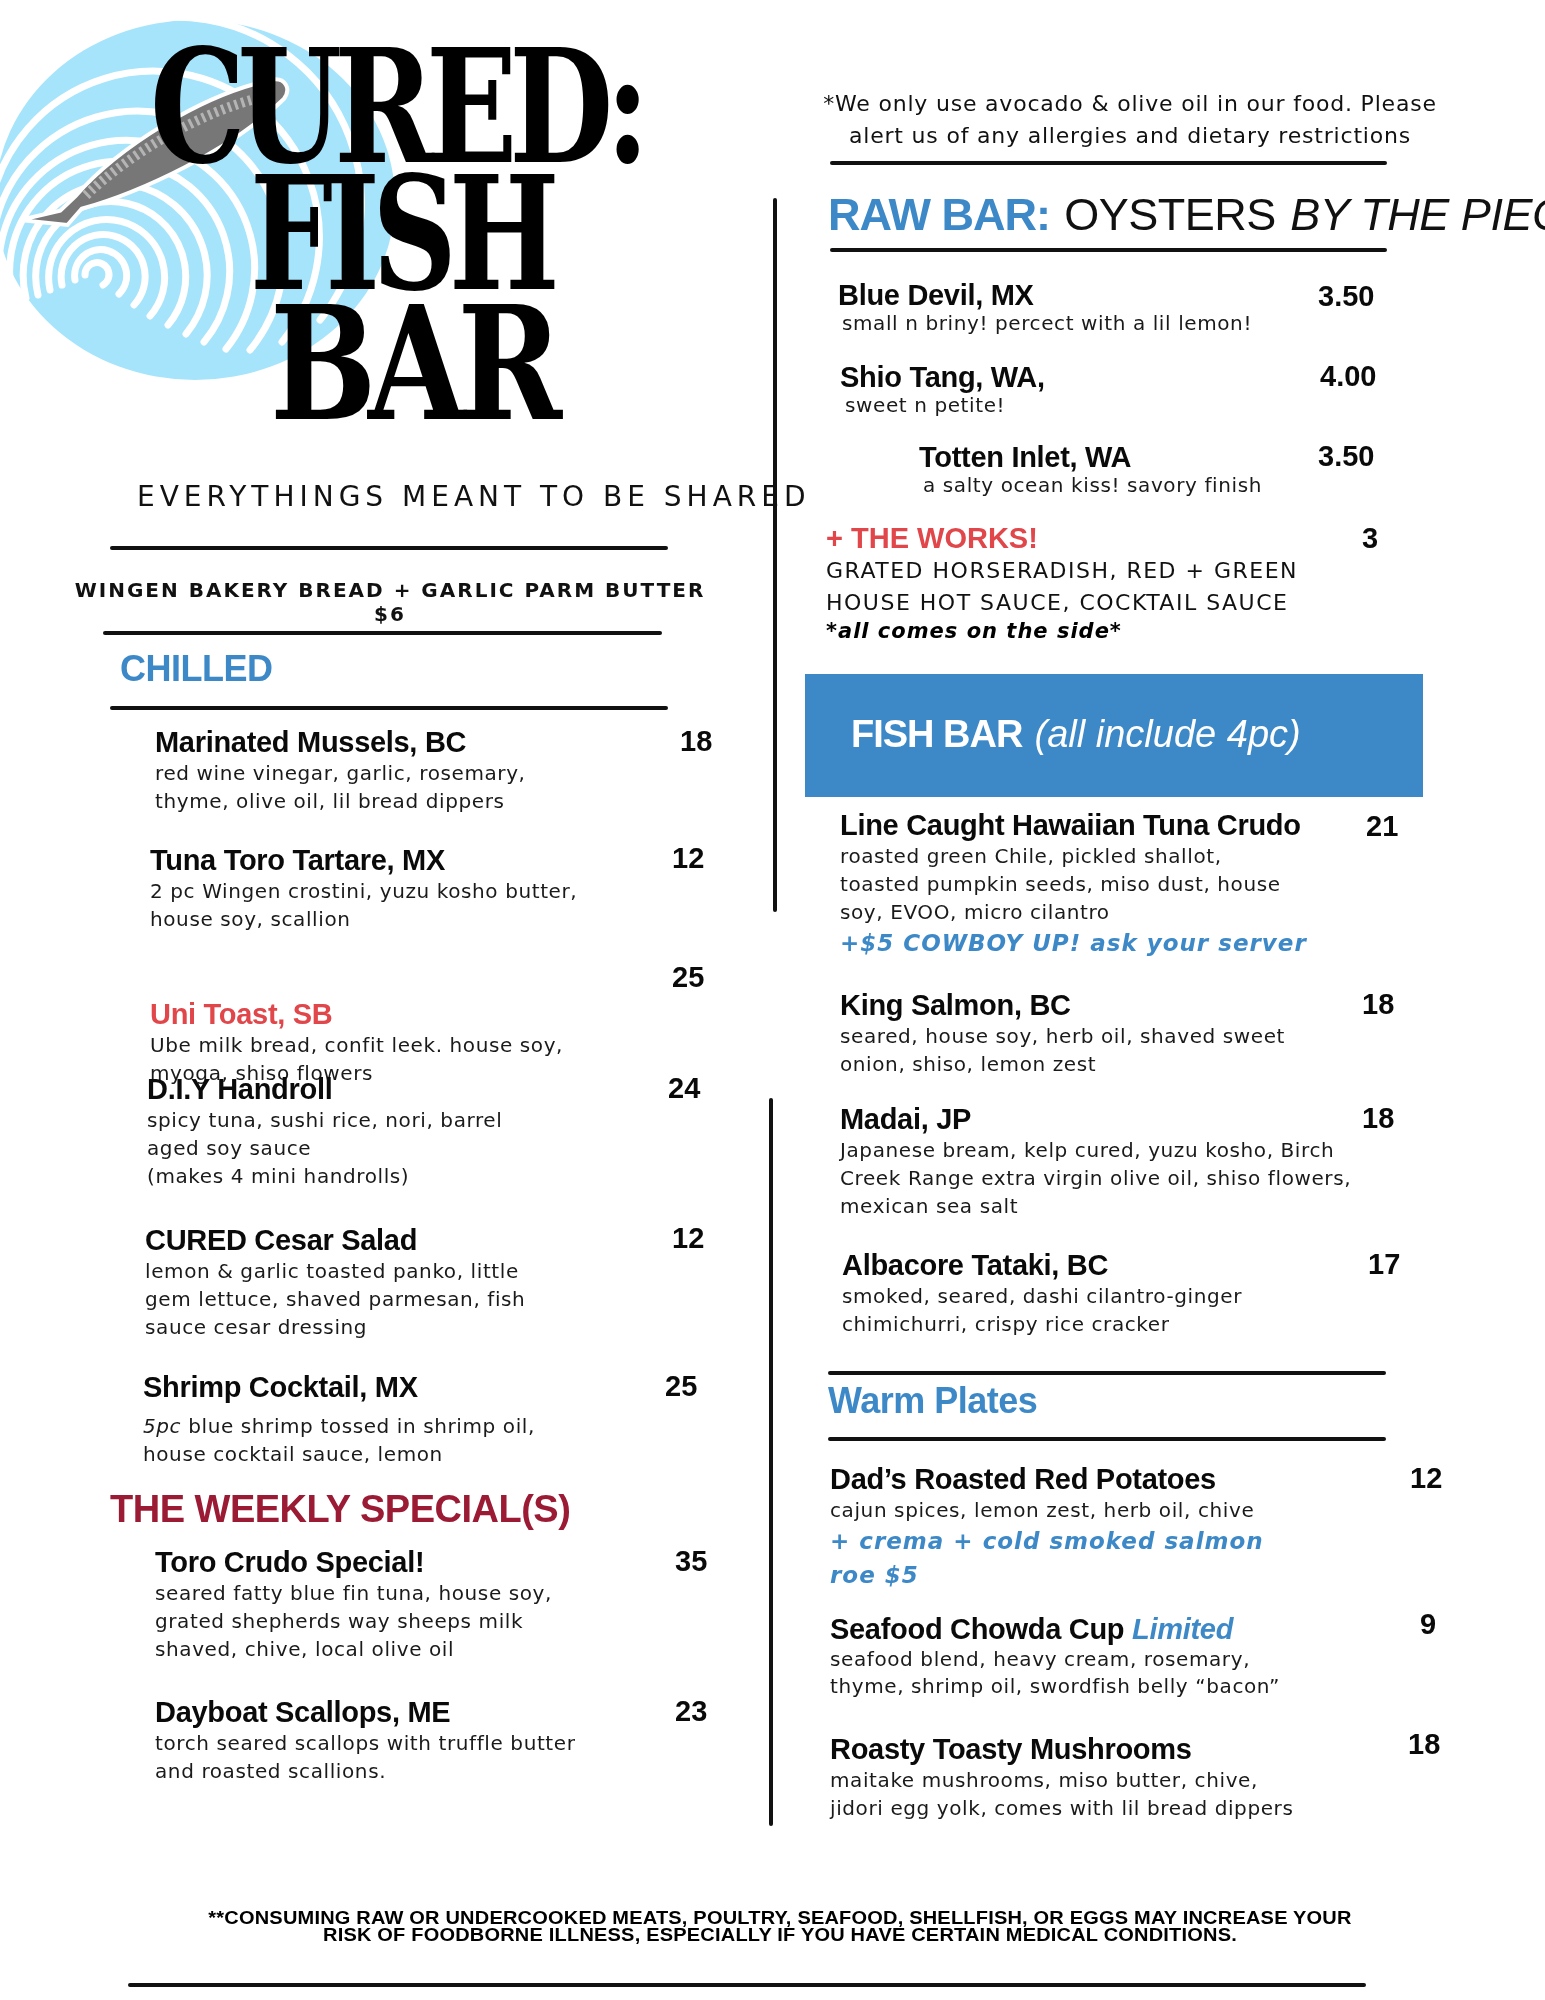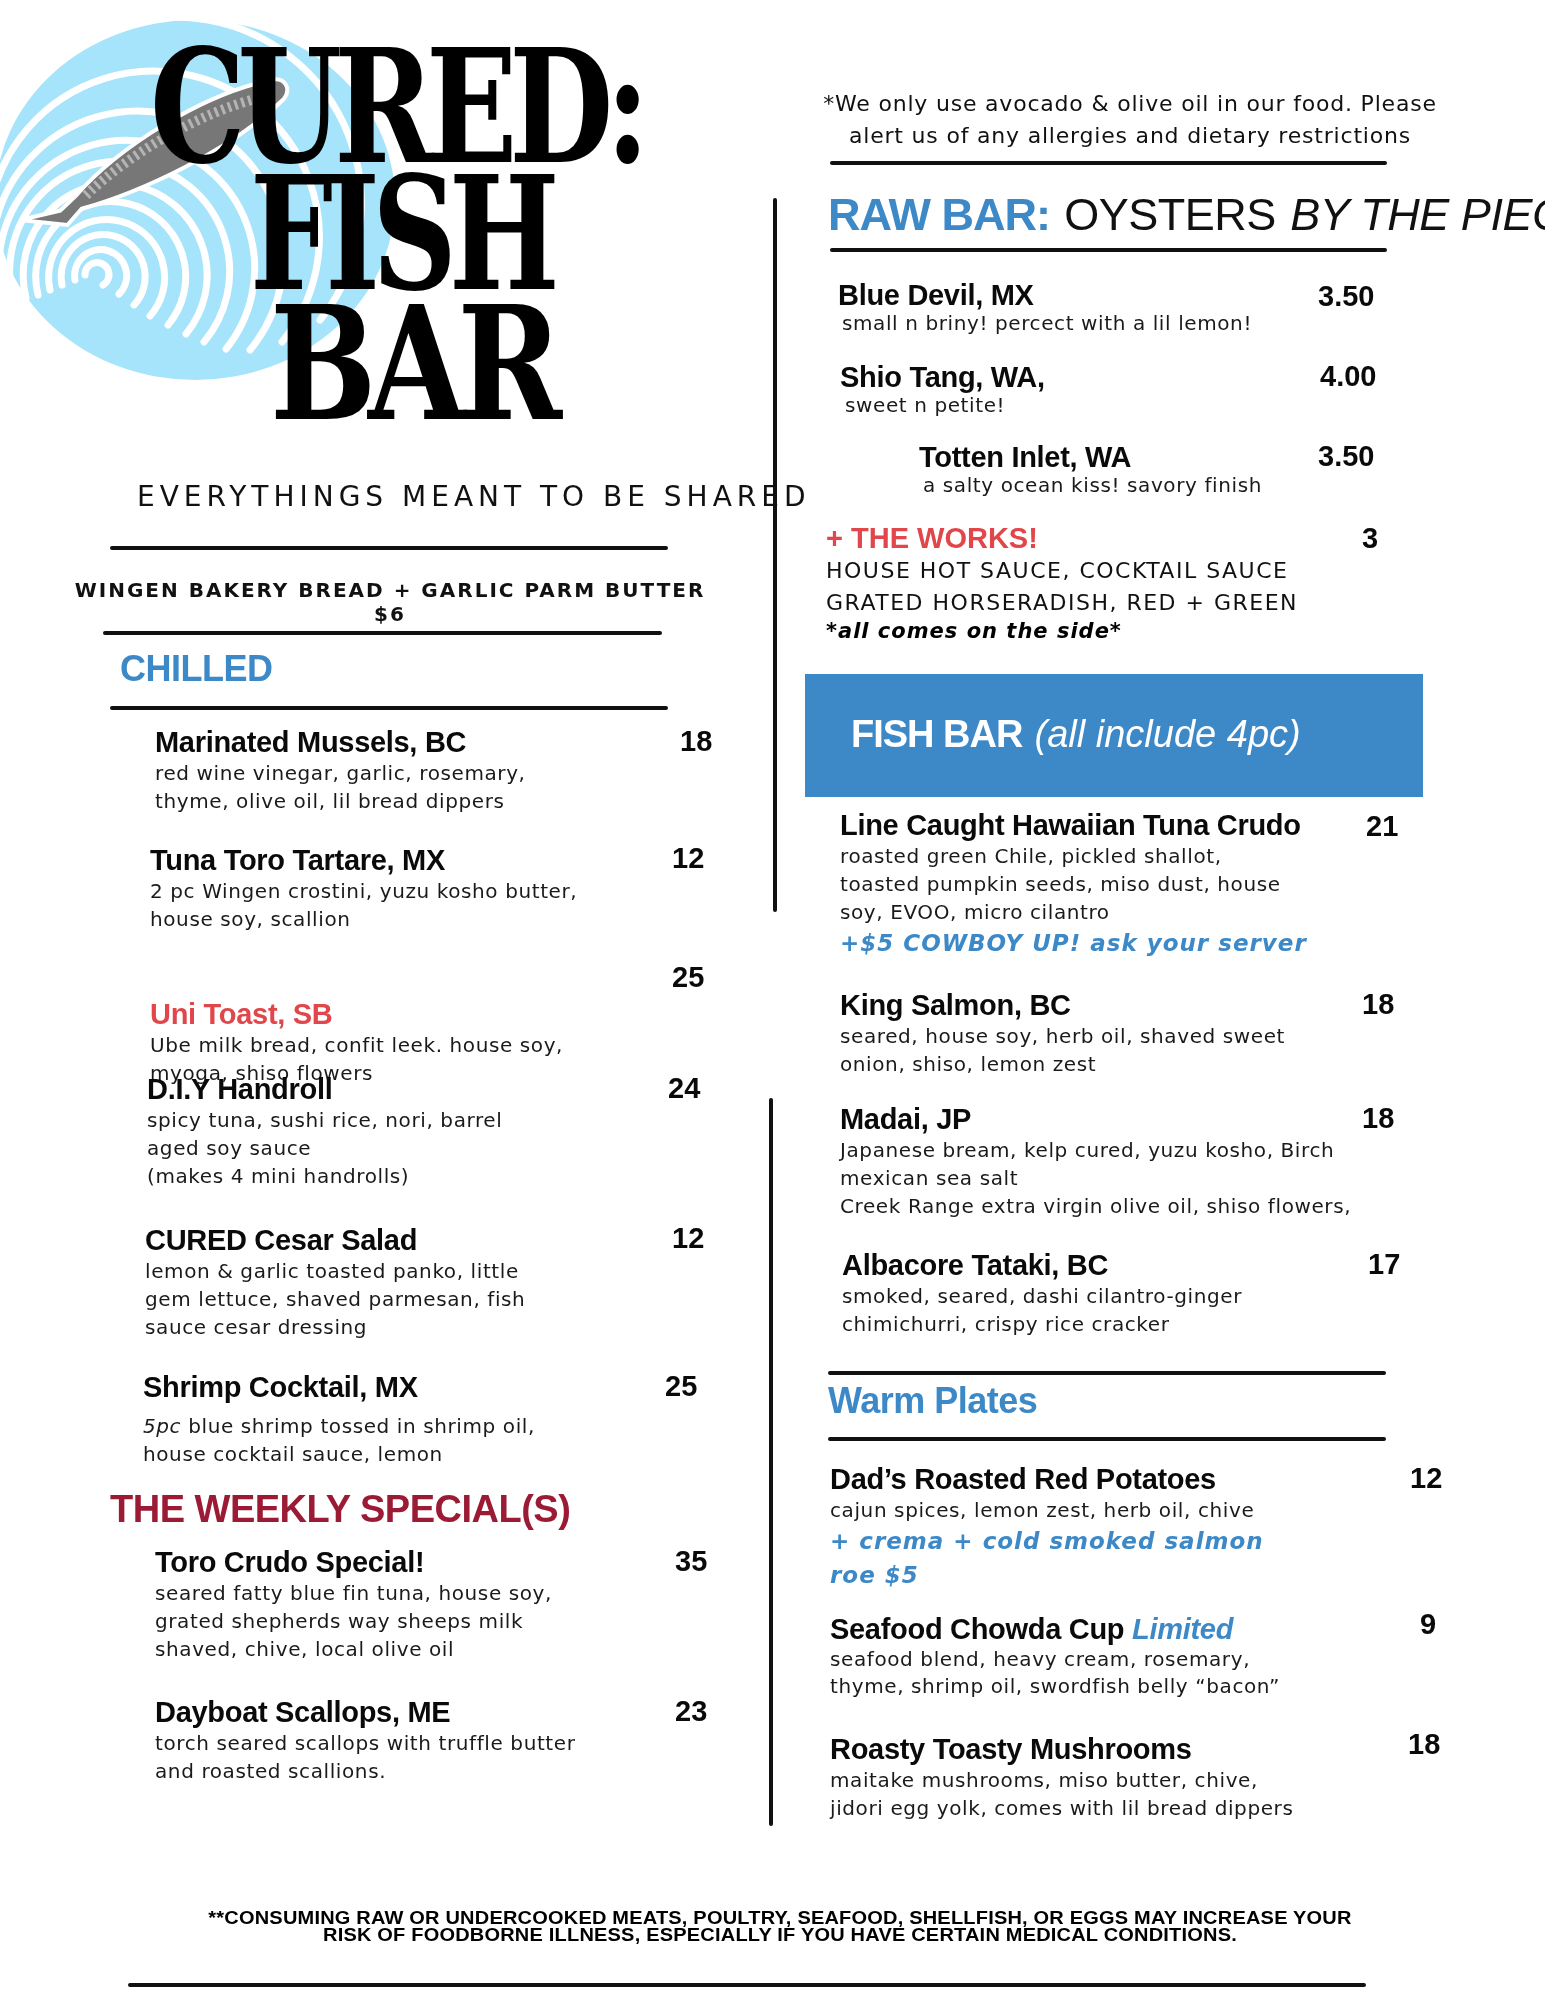--- a/index.html
+++ b/index.html
@@ -204,22 +204,22 @@
 
 <div class="item" style="left:874px; top:440px;margin-left:45px;">
   <div class="item-name">Totten Inlet, WA</div>
   <div class="item-desc" style="line-height:22px; padding-left:4px;">a salty ocean kiss! savory finish</div>
 </div>
 <div class="price" style="left:1318px; top:440px;">3.50</div>
 
 <div class="item" style="left:826px; top:522px;">
   <div class="works-name">+ THE WORKS!</div>
   <div class="works-desc">
-    <div>HOUSE HOT SAUCE, COCKTAIL SAUCE</div>
-      <div>GRATED HORSERADISH, RED + GREEN</div>
+    <div>GRATED HORSERADISH, RED + GREEN</div>
+      <div>HOUSE HOT SAUCE, COCKTAIL SAUCE</div>
   </div>
   <div class="works-note">*all comes on the side*</div>
 </div>
 <div class="price" style="left:1362px; top:522px;">3</div>
 
 <div class="abs fishbar-box">
   <div class="fishbar-title">
     <span class="b">FISH BAR</span>
     <span class="i">(all include 4pc)</span>
   </div>
@@ -242,22 +242,22 @@
     <div>seared, house soy, herb oil, shaved sweet</div>
       <div>onion, shiso, lemon zest</div>
   </div>
 </div>
 <div class="price" style="left:1362px; top:988px;">18</div>
 
 <div class="item" style="left:840px; top:1102px;">
   <div class="item-name">Madai, JP</div>
   <div class="item-desc">
     <div>Japanese bream, kelp cured, yuzu kosho, Birch</div>
+      <div>Creek Range extra virgin olive oil, shiso flowers,</div>
       <div>mexican sea salt</div>
-      <div>Creek Range extra virgin olive oil, shiso flowers,</div>
   </div>
 </div>
 <div class="price" style="left:1362px; top:1102px;">18</div>
 
 <div class="item" style="left:842px; top:1248px;">
   <div class="item-name">Albacore Tataki, BC</div>
   <div class="item-desc">
     <div>smoked, seared, dashi cilantro-ginger</div>
       <div>chimichurri, crispy rice cracker</div>
   </div>

